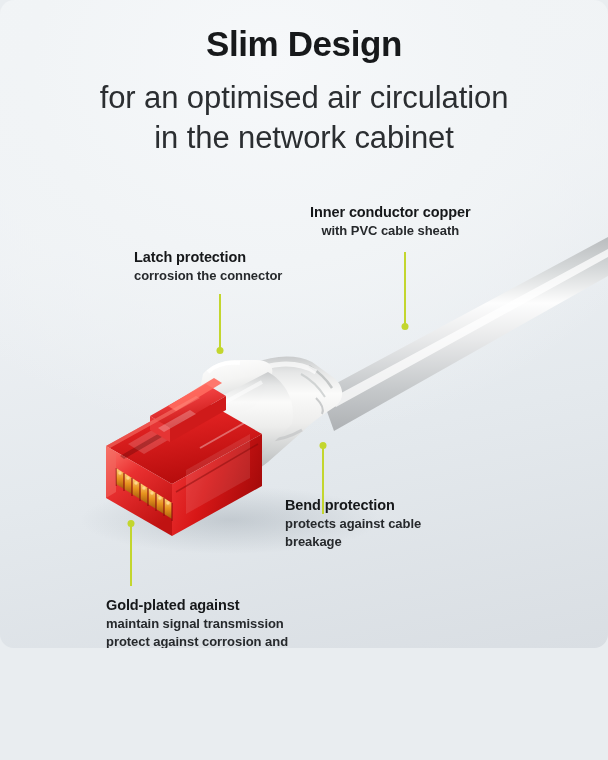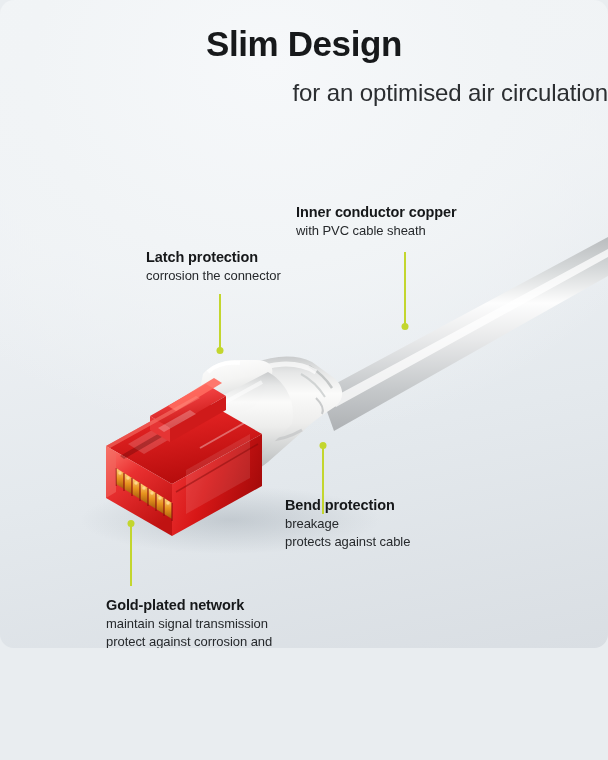--- a/index.html
+++ b/index.html
@@ -11,27 +11,27 @@
   #stage{
     position:relative;width:608px;height:648px;overflow:hidden;
     background:
       radial-gradient(ellipse 620px 520px at 44% 10%, #f6f8fa 0%, #f1f4f6 38%, rgba(241,244,246,0) 72%),
       linear-gradient(168deg,#f2f5f7 0%,#eef1f4 34%,#e4e9ed 66%,#d9dee3 100%);
     border-radius: 14px;
   }
   
   .head{position:absolute;left:0;right:0;text-align:center;}
   #title{top:26px;font-size:35px;font-weight:700;letter-spacing:-0.4px;color:#17191b;line-height:1.05;}
-  #sub{top:78px;font-size:24px;font-weight:300;color:#2b2e31;line-height:1.28;letter-spacing:-0.1px;text-align:right;}
+  #sub{top:78px;font-size:31px;font-weight:300;color:#2b2e31;line-height:1.28;letter-spacing:-0.1px;}
   #sub div{display:block;}
 
   
   .callout{position:absolute;}
   .c-title{font-size:14.5px;font-weight:700;color:#16181a;line-height:1.33;letter-spacing:-0.1px;white-space:nowrap;}
-  .c-sub{font-size:13px;font-weight:400;color:#26292c;line-height:1.34;letter-spacing:-0.05px;}
+  .c-sub{font-size:13px;font-weight:700;color:#26292c;line-height:1.34;letter-spacing:-0.05px;}
   .c-sub div{display:block;white-space:nowrap;}
 
   
   .leader{position:absolute;width:2px;background:#c3d62e;}
   .leader::after{
     content:"";position:absolute;left:50%;width:7px;height:7px;border-radius:50%;
     background:#c3d62e;transform:translateX(-50%);
   }
   .leader.dot-bottom::after{bottom:-2px;}
   .leader.dot-top::after{top:-2px;}
@@ -43,20 +43,21 @@
   #logo{position:absolute;left:50px;top:704px;width:130px;height:34px;}
 </style>
 </head>
 <body>
 
 <div id="stage">
 
   <div class="head" id="title">Slim Design</div>
   <div class="head" id="sub">
     <div>for an optimised air circulation</div>
+    <div>in the network cabinet</div>
   </div>
 
   <svg id="product" viewBox="0 0 608 760">
     <defs>
 
       <linearGradient id="gCable" x1="0" y1="0" x2="0" y2="1">
         <stop offset="0" stop-color="#b9bcbe"></stop>
         <stop offset="0.16" stop-color="#d5d8d9"></stop>
         <stop offset="0.34" stop-color="#fdfdfd"></stop>
         <stop offset="0.52" stop-color="#e9eaeb"></stop>
@@ -217,48 +218,48 @@
         <circle cx="168" cy="503" r="1.7"></circle>
       </g>
     </g>
 
     <g>
       <polygon points="106,446 116,452 116,492 106,498" fill="#f06a60" opacity="0.55"></polygon>
       <polygon points="106,446 196,396 200,398 110,448" fill="#ff8d80" opacity="0.45"></polygon>
     </g>
   </svg>
 
-  <div class="callout" style="left:296px;top:203px;">
+  <div class="callout" style="left:310px;top:203px;text-align:center;">
     <div class="c-title">Inner conductor copper</div>
     <div class="c-sub">
       <div>with PVC cable sheath</div>
     </div>
   </div>
   <div class="leader dot-bottom" style="left:404px;top:252px;height:76px;"></div>
 
-  <div class="callout" style="left:146px;top:248px;">
+  <div class="callout" style="left:134px;top:248px;">
     <div class="c-title">Latch protection</div>
     <div class="c-sub">
       <div>corrosion the connector</div>
     </div>
   </div>
   <div class="leader dot-bottom" style="left:219px;top:294px;height:58px;"></div>
 
   <div class="leader dot-top" style="left:322px;top:444px;height:70px;"></div>
   <div class="callout" style="left:285px;top:496px;">
     <div class="c-title">Bend protection</div>
     <div class="c-sub">
+      <div>protects against cable</div>
       <div>breakage</div>
-      <div>protects against cable</div>
     </div>
   </div>
 
   <div class="leader dot-top" style="left:130px;top:522px;height:64px;"></div>
   <div class="callout" style="left:106px;top:596px;">
-    <div class="c-title">Gold-plated network</div>
+    <div class="c-title">Gold-plated against</div>
     <div class="c-sub">
       <div>maintain signal transmission</div>
       <div>protect against corrosion and</div>
     </div>
   </div>
 
   <svg id="logo" viewBox="0 0 130 34">
 
     <path d="M24,16.5 C24,8.8 31.5,3.5 41,3.5 C50.5,3.5 58,8.8 58,16.5
              C58,22.2 53.9,26.8 48,28.6

